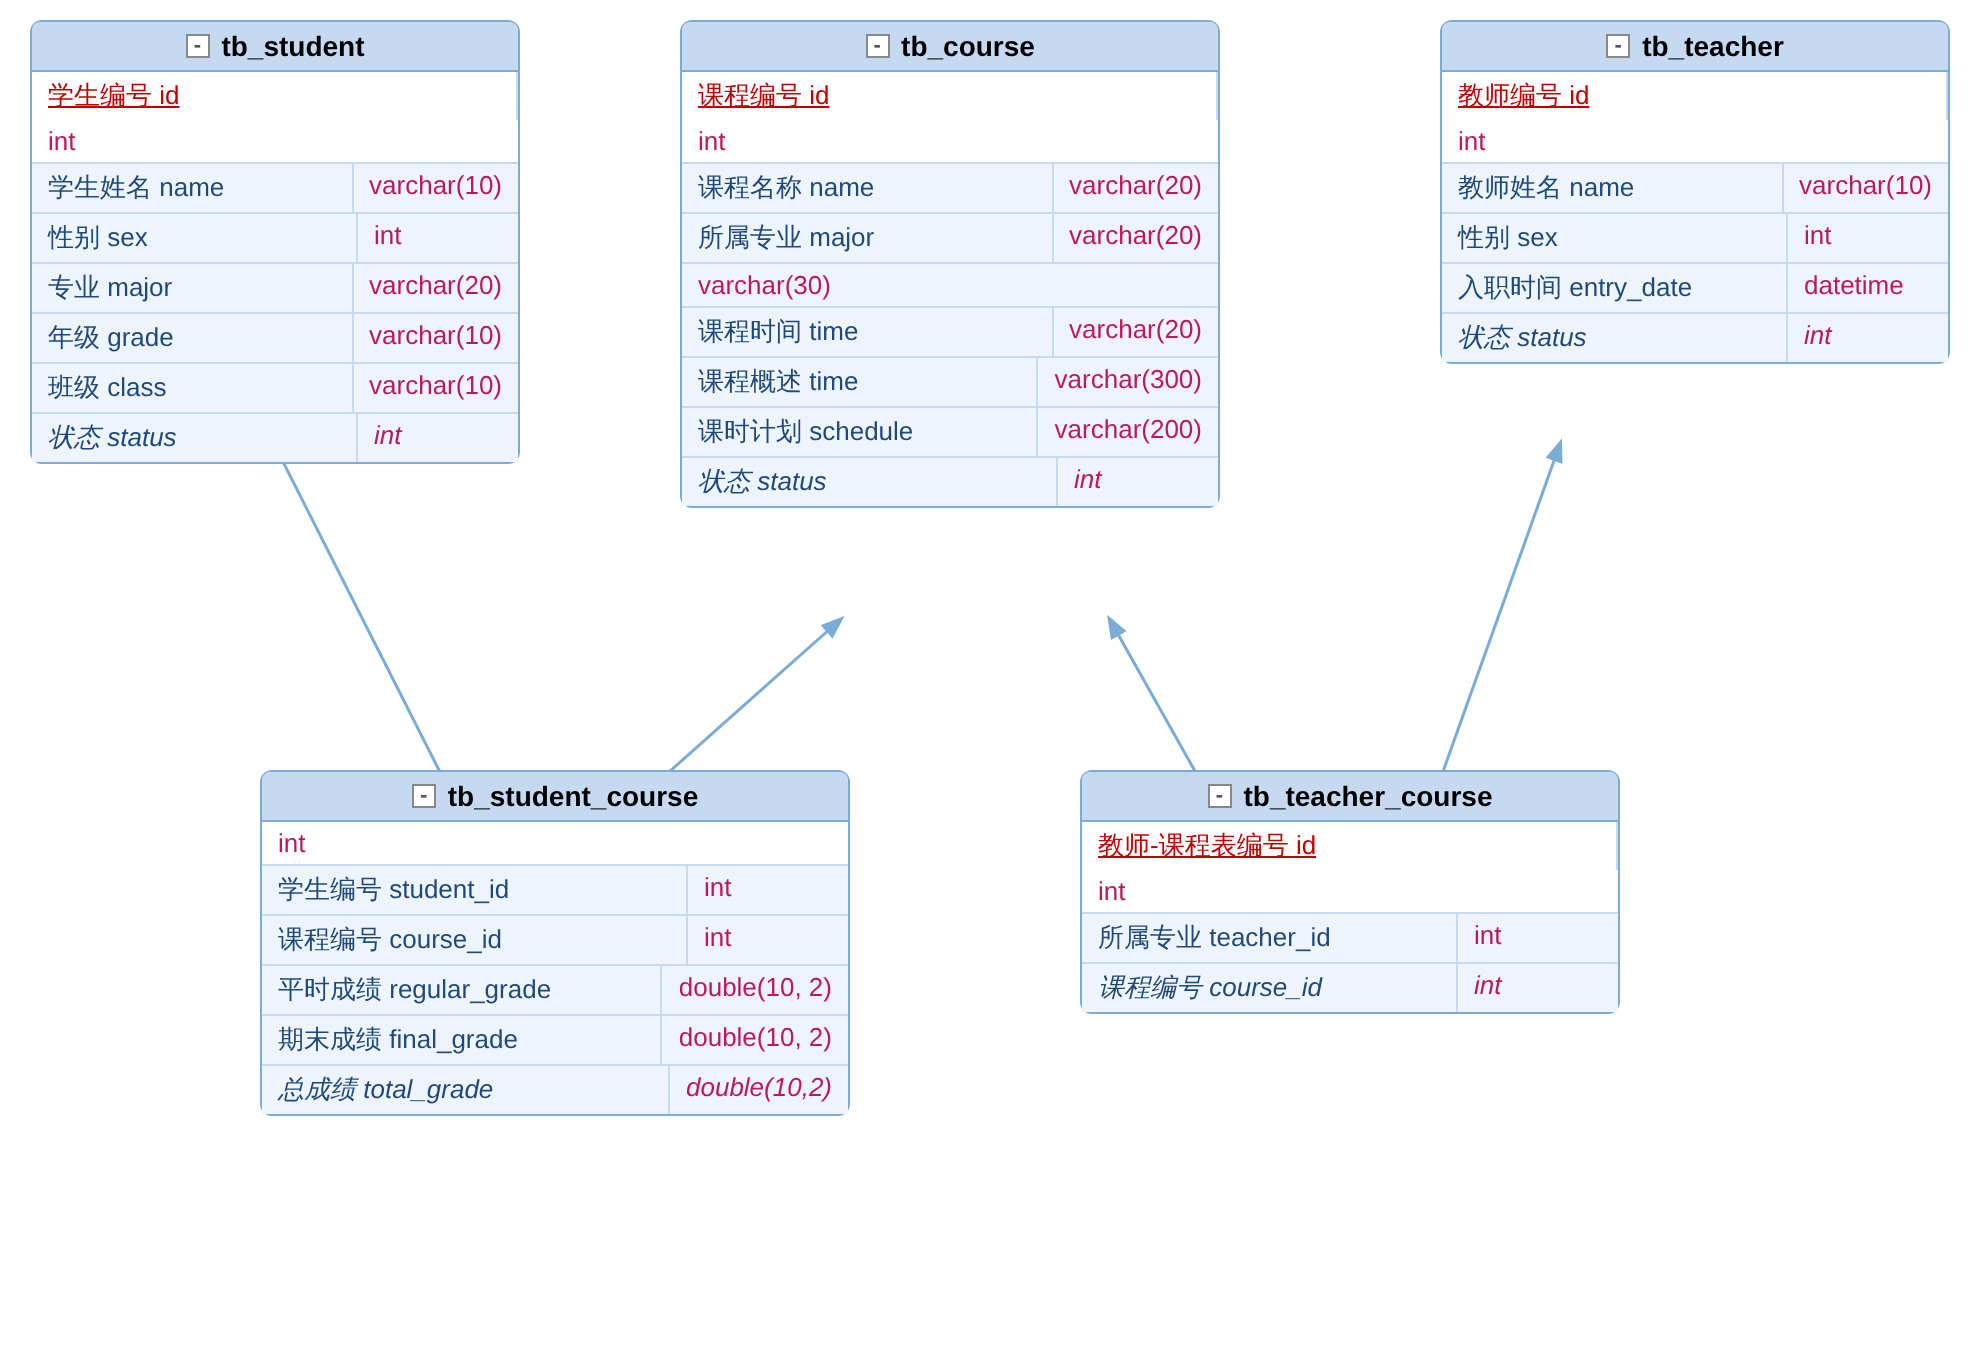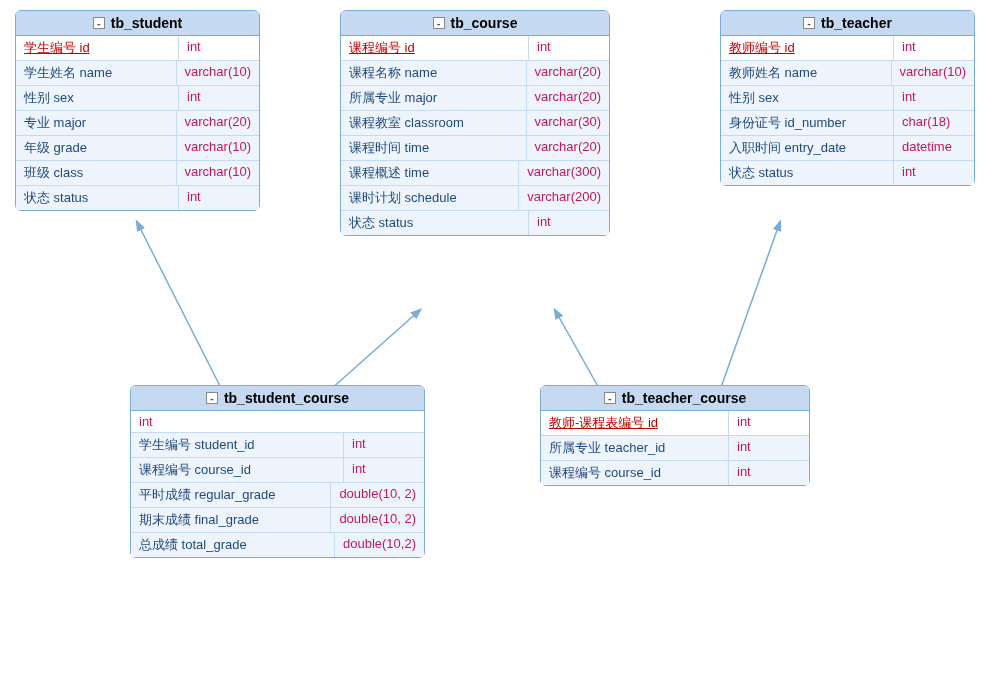--- a/index.html
+++ b/index.html
@@ -53,23 +53,25 @@
     }
     .db-table-body {
       background: #eef4fb;
     }
     .db-table-row {
       display: flex;
       border-bottom: 1px solid #c5d9f1;
     }
     .db-table-row:last-child {
       border-bottom: none;
+      font-style: italic;
     }
     .db-table-row.pk {
       background: #fff;
+      flex-direction: column;
     }
     .db-table-cell-name {
       padding: 3px 8px;
       flex: 1;
       color: #1f497d;
       border-right: 1px solid #c5d9f1;
       white-space: nowrap;
     }
     .db-table-cell-name.pk-field {
       color: #c00000;
@@ -169,21 +171,20 @@
       </div>
       <div class="db-table-row">
         <span class="db-table-cell-name">课程名称 name</span>
         <span class="db-table-cell-type">varchar(20)</span>
       </div>
       <div class="db-table-row">
         <span class="db-table-cell-name">所属专业 major</span>
         <span class="db-table-cell-type">varchar(20)</span>
       </div>
       <div class="db-table-row">
-        <span class="db-table-cell-name">课程教室 classroom</span>
         <span class="db-table-cell-type">varchar(30)</span>
       </div>
       <div class="db-table-row">
         <span class="db-table-cell-name">课程时间 time</span>
         <span class="db-table-cell-type">varchar(20)</span>
       </div>
       <div class="db-table-row">
         <span class="db-table-cell-name">课程概述 time</span>
         <span class="db-table-cell-type">varchar(300)</span>
       </div>
@@ -210,24 +211,20 @@
       </div>
       <div class="db-table-row">
         <span class="db-table-cell-name">教师姓名 name</span>
         <span class="db-table-cell-type">varchar(10)</span>
       </div>
       <div class="db-table-row">
         <span class="db-table-cell-name">性别 sex</span>
         <span class="db-table-cell-type">int</span>
       </div>
       <div class="db-table-row">
-        <span class="db-table-cell-name">身份证号 id_number</span>
-        <span class="db-table-cell-type">char(18)</span>
-      </div>
-      <div class="db-table-row">
         <span class="db-table-cell-name">入职时间 entry_date</span>
         <span class="db-table-cell-type">datetime</span>
       </div>
       <div class="db-table-row">
         <span class="db-table-cell-name">状态 status</span>
         <span class="db-table-cell-type">int</span>
       </div>
     </div>
   </div>
 

